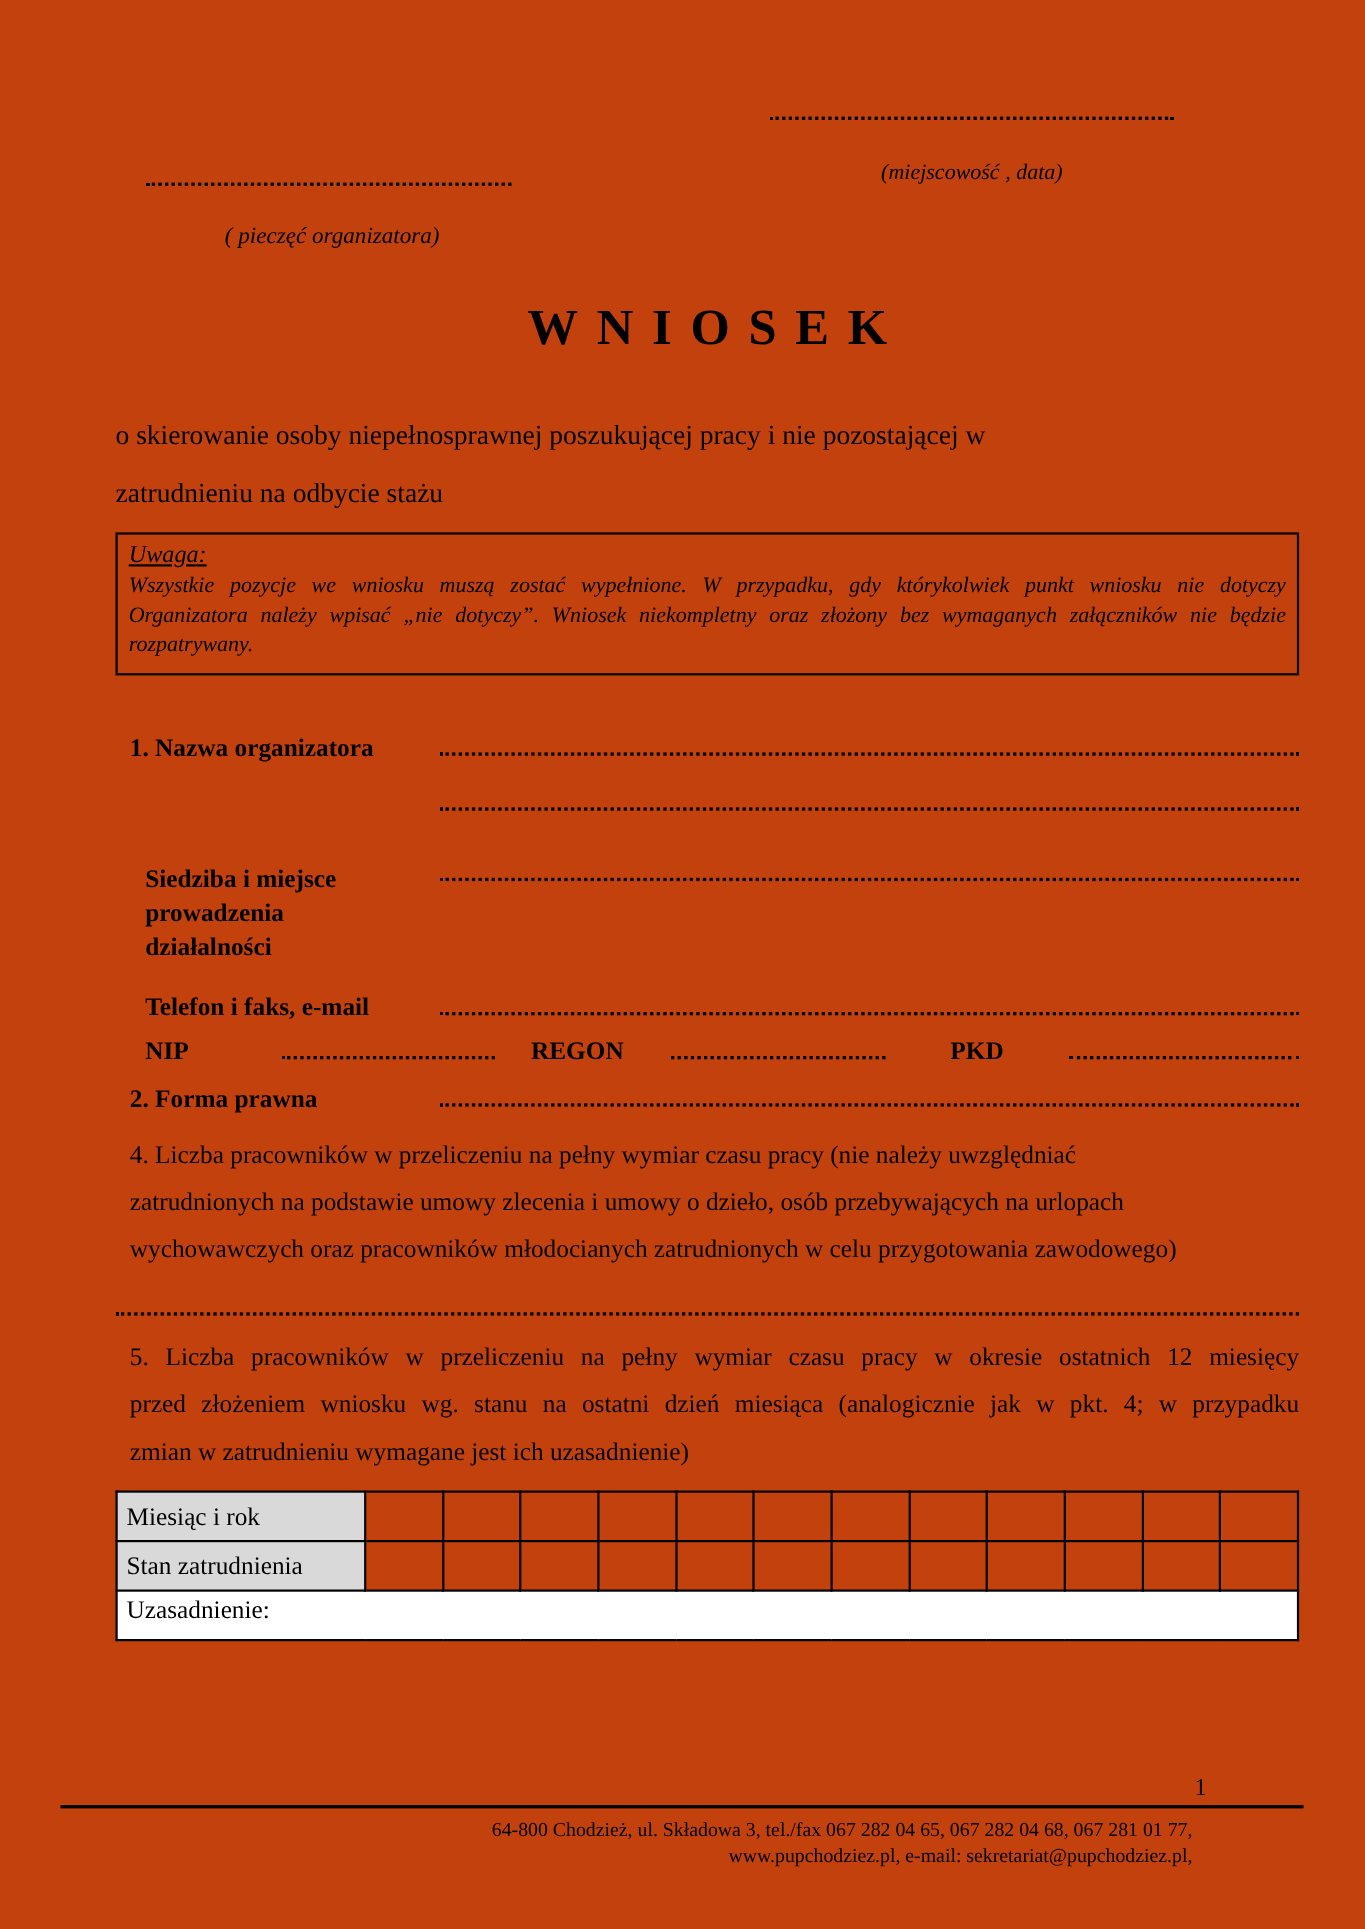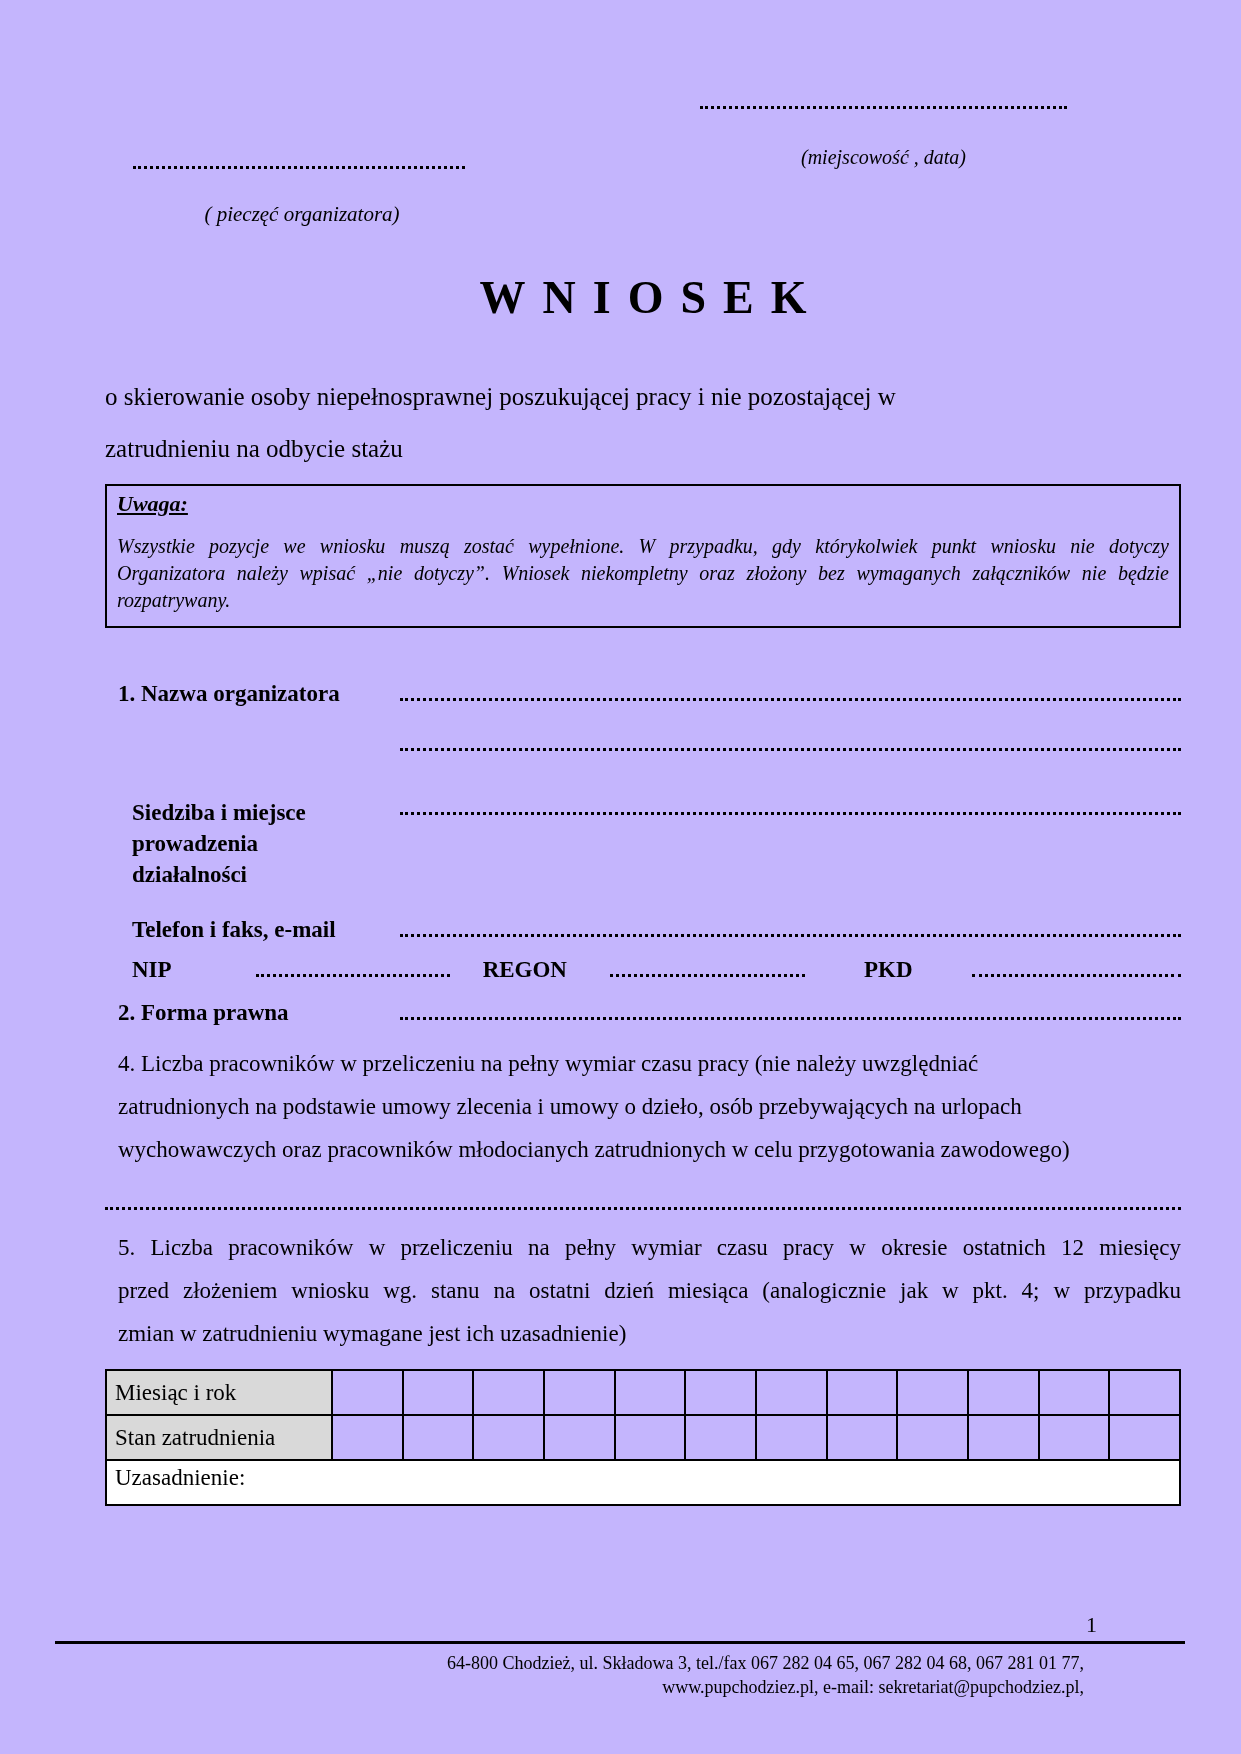--- a/index.html
+++ b/index.html
@@ -1,20 +1,20 @@
 <!DOCTYPE html>
 <html lang="pl" style="--shade: #d9d9d9;"><head>
 <meta charset="utf-8">
 <style>
   html,body{margin:0;padding:0;background:#ffffff;}
   .page{
     position:relative;
     width:1241px;height:1754px;
     margin:0 auto;
-    background:#c4b5fd;
+    background:#c2410c;
     color:#000;
     font-family:"Liberation Serif", serif;
     overflow:hidden;
   }
   
   .dotline{border-bottom:3px dotted #000;height:0;}
   .place-date-line{position:absolute;left:700px;top:106px;width:367px;}
   .place-date-caption{
     position:absolute;left:700px;top:146px;width:367px;
     text-align:center;font-style:italic;font-size:20px;
@@ -33,22 +33,22 @@
     letter-spacing:17px;padding-left:17px;
   }
   .doc-subtitle{text-align:left;font-size:25px;line-height:30px;}
   .doc-subtitle.l1{margin-top:54px;}
   .doc-subtitle.l2{margin-top:22px;}
   .notice-box{
     margin-top:20px;border:2px solid #000;
     padding:5px 10px 12px 10px;
   }
   .notice-head{
-    font-size:22px;font-weight:bold;font-style:italic;
-    text-decoration:underline;display:inline-block;margin-bottom:16px;
+    font-size:22px;font-weight:normal;font-style:italic;
+    text-decoration:underline;display:inline-block;margin-bottom:2px;
   }
   .notice-line{
     font-style:italic;font-size:20px;line-height:27px;
     text-align:justify;text-align-last:justify;
   }
   .notice-line.last{text-align:left;text-align-last:left;}
   
   .fields{margin-top:52px;font-size:23px;font-weight:bold;}
   .frow{display:flex;align-items:baseline;}
   .frow .dots{flex:1;border-bottom:3px dotted #000;}

